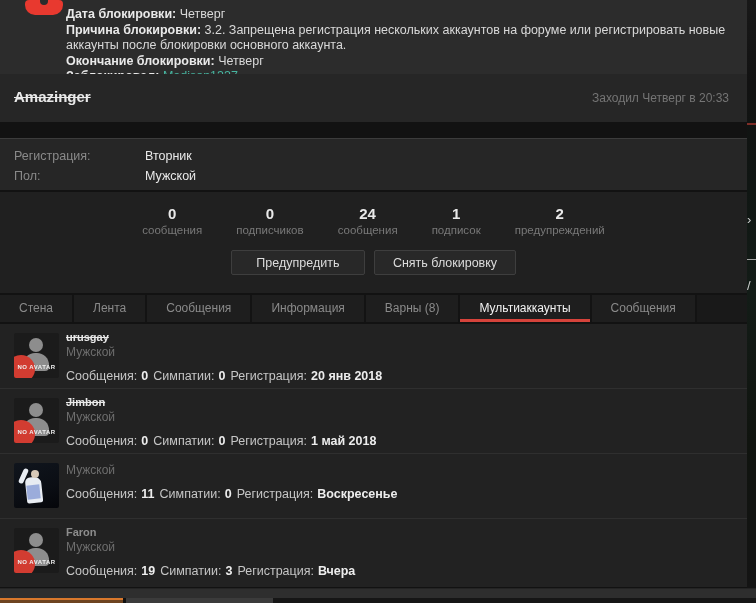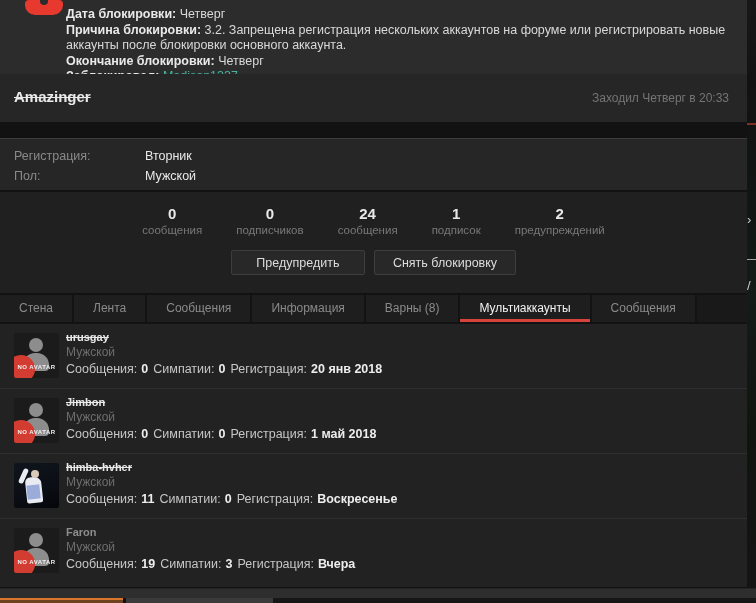--- a/index.html
+++ b/index.html
@@ -58,21 +58,21 @@
   .photo { background:linear-gradient(160deg,#10151d 0%, #0b0e14 60%, #05060a 100%); }
   .photo .fig { position:absolute; left:12px; top:14px; width:16px; height:26px; background:#e8ecf2; border-radius:5px 7px 2px 2px; transform:rotate(-6deg); }
   .photo .arm { position:absolute; left:7px; top:5px; width:5px; height:16px; background:#e8ecf2; border-radius:3px; transform:rotate(24deg); }
   .photo .fhead { position:absolute; left:17px; top:7px; width:8px; height:8px; border-radius:50%; background:#d8c9b8; }
   .photo .stripe { position:absolute; left:13px; top:22px; width:13px; height:14px; background:#5b79c9; opacity:.55; transform:rotate(-6deg); }
   .rowtext { position:absolute; left:66px; top:7px; }
   .runame { font-size:11px; font-weight:bold; color:#e9e9e9; cursor:pointer; }
   .runame.banned { text-decoration:line-through; }
   .runame.muted { color:#8d8d8d; }
   .rgender { font-size:12px; color:#6e6e6e; margin-top:2px; }
-  .rinfo { font-size:12.5px; margin-top:3px; }
+  .rinfo { font-size:12.5px; margin-top:10px; }
   .rinfo .il { color:#c6c6c6; margin-right:4px; }
   .rinfo .ivb { color:#ededed; font-weight:bold; margin-right:5px; }
 
   
   .botbar { position:absolute; left:0; top:588px; width:756px; height:10px; background:#2e2e2e; border-top:1px solid #242424; }
   .botrow { position:absolute; left:0; top:598px; width:756px; height:5px; background:#101010; }
   .seg { position:absolute; top:0; height:5px; }
   .seg.orange { left:0; width:123px; background:#6e4420; border-top:2px solid #d9782c; }
   .seg.gray { left:126px; width:147px; background:#3b3b3b; }
   .seg.dark { left:273px; width:483px; background:#161616; }
@@ -206,21 +206,20 @@
     </div>
 
     <div class="row">
       <div class="avatar photo">
         <span class="arm"></span>
         <span class="fig"></span>
         <span class="stripe"></span>
         <span class="fhead"></span>
       </div>
       <div class="rowtext">
-        <div class="runame banned">himba-hvher</div>
         <div class="rgender">Мужской</div>
         <div class="rinfo">
           <span class="il">Сообщения:</span><span class="ivb">11</span><span class="il">Симпатии:</span><span class="ivb">0</span><span class="il">Регистрация:</span><span class="ivb">Воскресенье</span>
         </div>
       </div>
     </div>
 
     <div class="row">
       <div class="avatar noav">
         <span class="head"></span>

